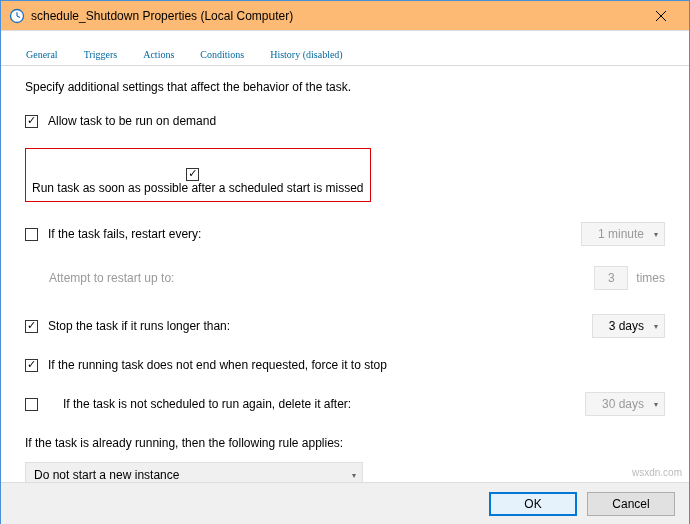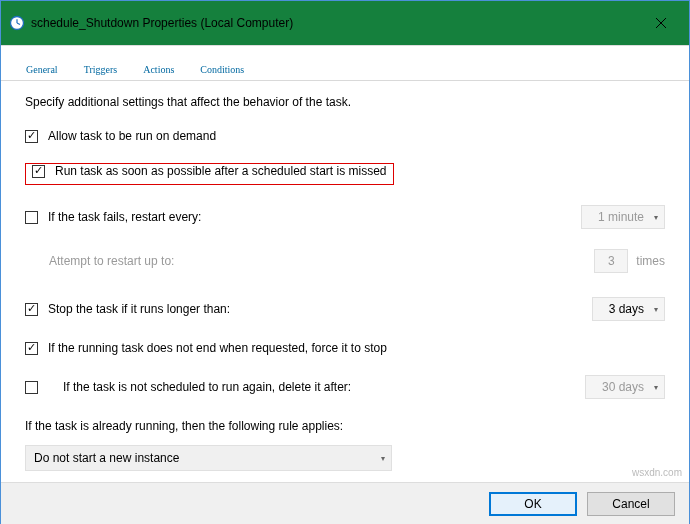--- a/index.html
+++ b/index.html
@@ -10,23 +10,23 @@
   color: #000;
   background: #fff;
   width: 690px;
   height: 524px;
   overflow: hidden;
   border: 1px solid #4a90d9;
 }
 .titlebar {
   display: flex;
   align-items: center;
-  height: 45px;
+  height: 30px;
   padding: 0 8px;
-  background: #15803d;
+  background: #fdba74;
   border-bottom: 1px solid #ddd;
 }
 .titlebar .title { flex: 1; margin-left: 6px; font-size: 12px; }
 .titlebar .close {
   width: 40px; height: 30px; display: flex; align-items: center; justify-content: center;
   font-size: 14px; color: #000;
 }
 .tabbar {
   display: flex;
   padding: 10px 12px 0 12px;
@@ -59,21 +59,21 @@
 .row.indent { padding-left: 24px; }
 .checkbox {
   width: 13px; height: 13px;
   border: 1px solid #333;
   margin-right: 10px;
   display: inline-flex; align-items: center; justify-content: center;
   font-size: 11px; line-height: 1;
 }
 .checkbox.checked::after { content: "✓"; transform: translateY(-1px); }
 .label { font-size: 12px; }
-.highlight { border: 1px solid #d00; padding: 0 6px 6px 6px; display: inline-flex; align-items: center; }
+.highlight { border: 1px solid #d00; padding: 19px 6px 6px 6px; display: inline-flex; align-items: center; flex-direction: column; }
 .highlight .checkbox { }
 .combo {
   border: 1px solid #e0e0e0;
   background: #f5f5f5;
   height: 24px;
   padding: 0 20px 0 16px;
   display: inline-flex; align-items: center;
   font-size: 12px;
   position: relative;
   min-width: 70px;
@@ -91,21 +91,21 @@
   font-size: 12px; color: #9a9a9a;
 }
 .muted { color: #9a9a9a; }
 .runrule {
   border: 1px solid #e0e0e0;
   background: #f0f0f0;
   height: 26px;
   padding: 0 22px 0 8px;
   display: inline-flex; align-items: center;
   position: relative;
-  width: 367px;
+  width: 338px;
 }
 .runrule .chev { position: absolute; right: 6px; top: 50%; transform: translateY(-50%); font-size: 8px; color: #666; }
 .footer {
   position: absolute;
   bottom: 0; left: 1px; right: 1px;
   height: 42px;
   background: #f0f0f0;
   border-top: 1px solid #ddd;
   display: flex; align-items: center; justify-content: flex-end;
   padding: 0 14px; gap: 10px;
@@ -144,20 +144,21 @@
         <line x1="10" y1="0" x2="0" y2="10" stroke="#000" stroke-width="1"></line>
       </svg>
   </span>
 </div>
 
 <div class="tabbar">
   <div class="tab">General</div>
   <div class="tab">Triggers</div>
   <div class="tab">Actions</div>
   <div class="tab">Conditions</div>
+  <div class="tab">History (disabled)</div>
 </div>
 
 <div class="content">
   <div class="row">
       <span class="label">Specify additional settings that affect the behavior of the task.</span>
     </div>
 
   <div class="row">
     <span class="checkbox checked"></span>
     <span class="label">Allow task to be run on demand</span>

